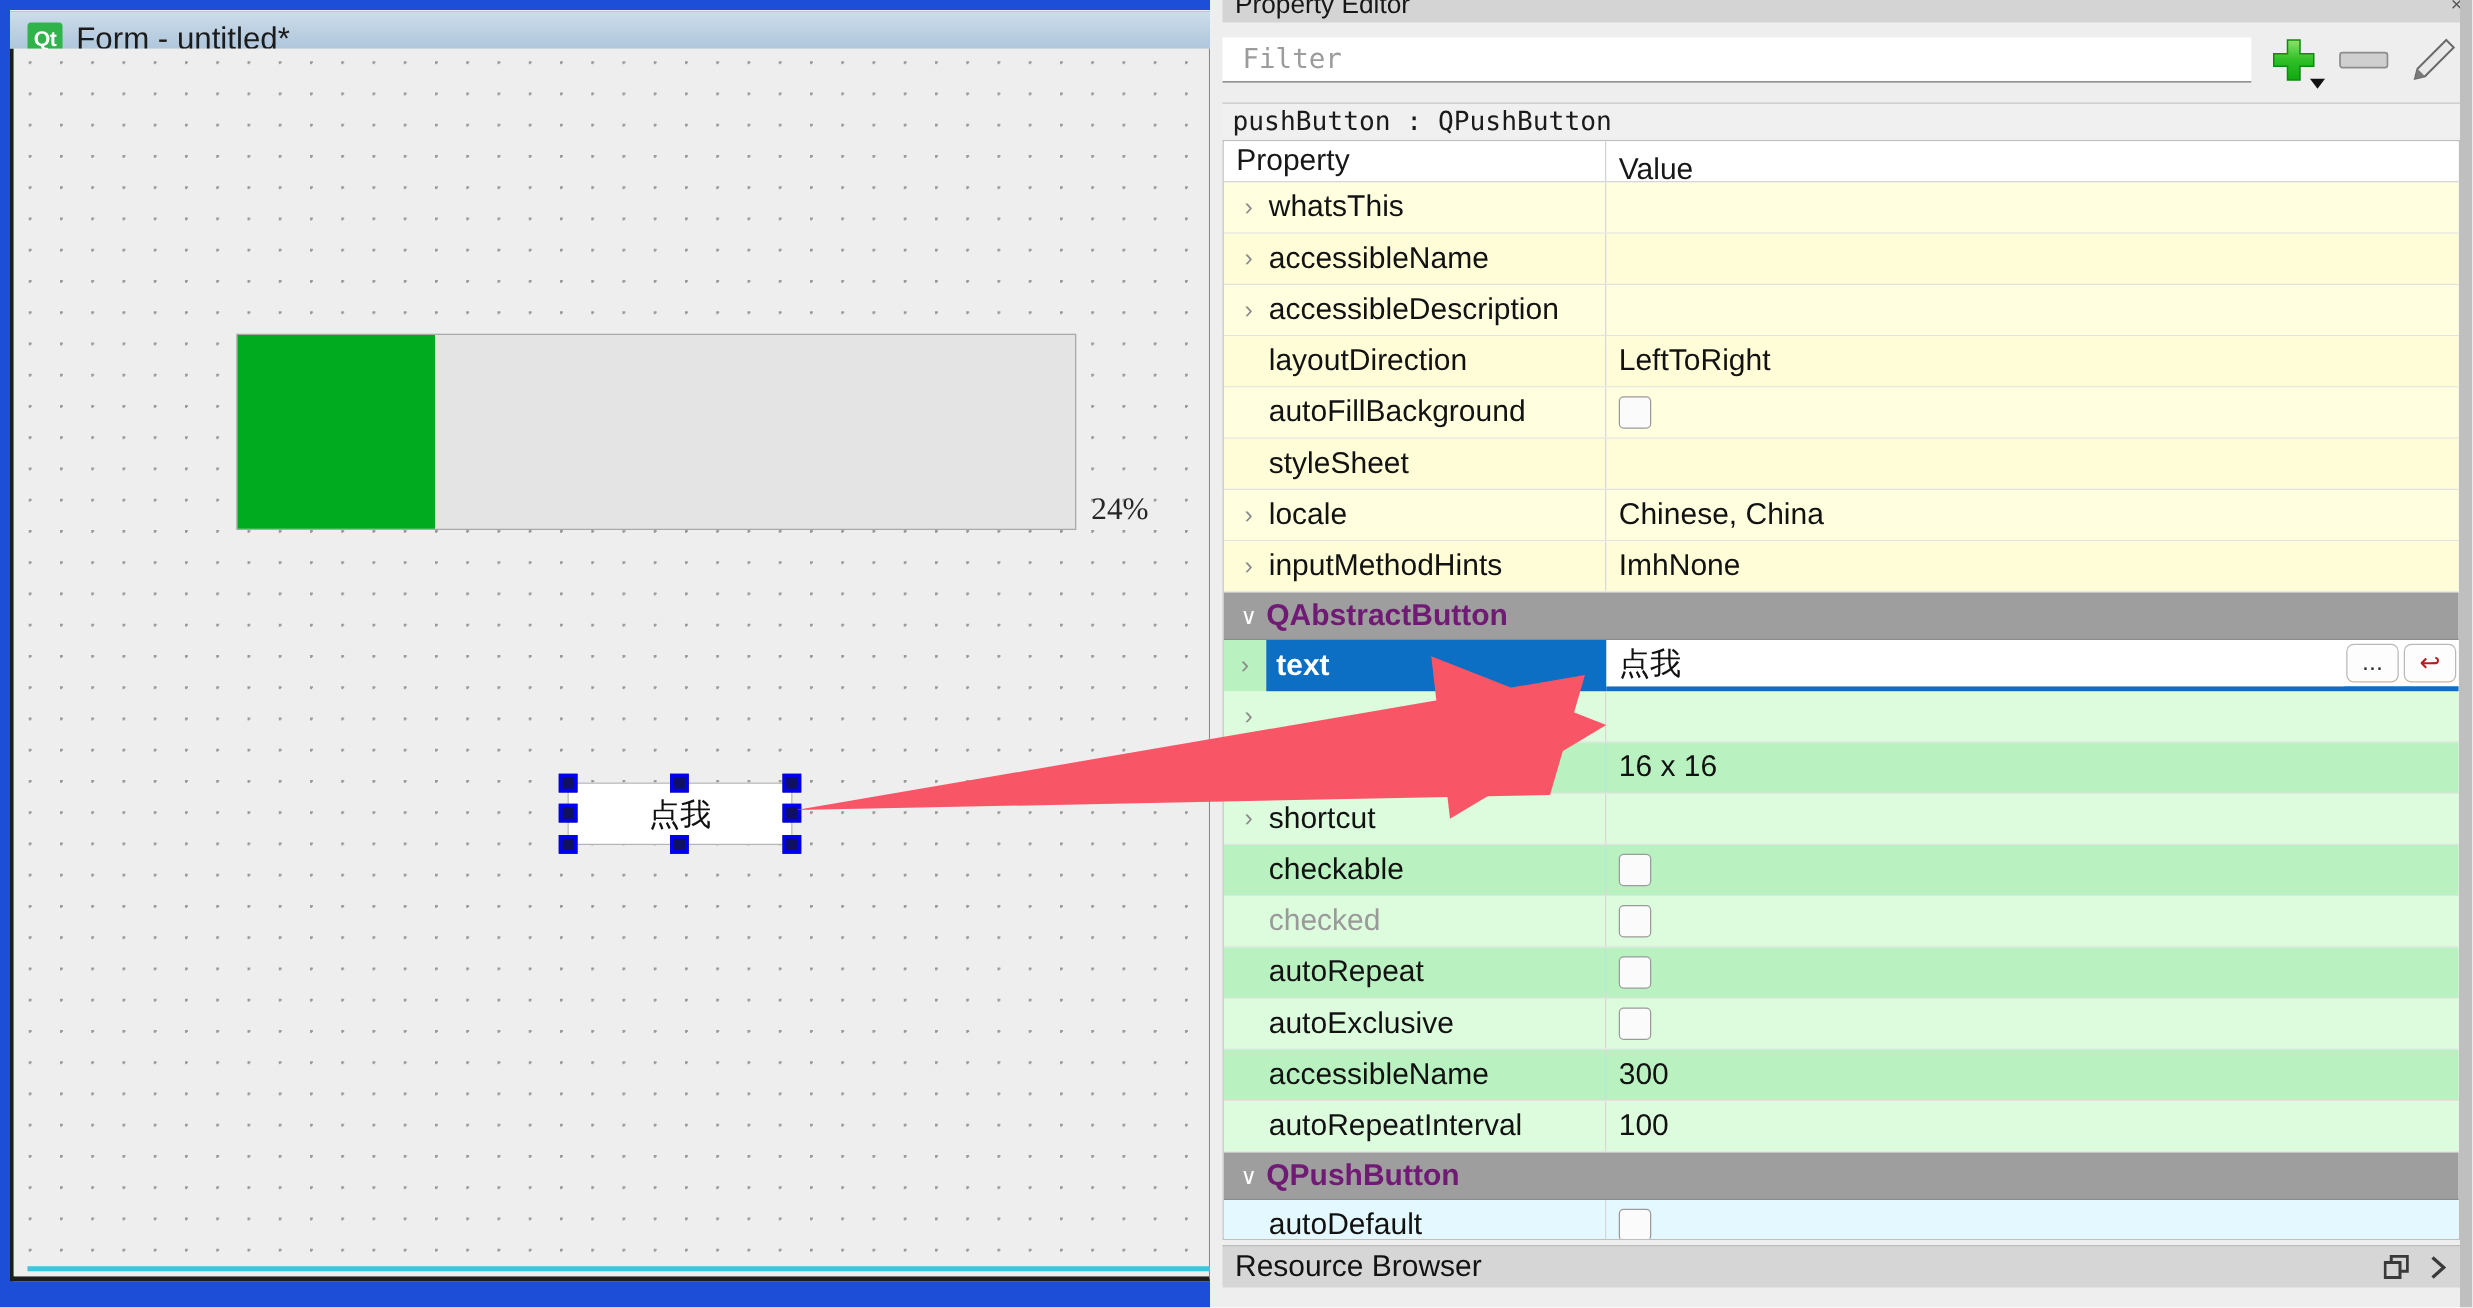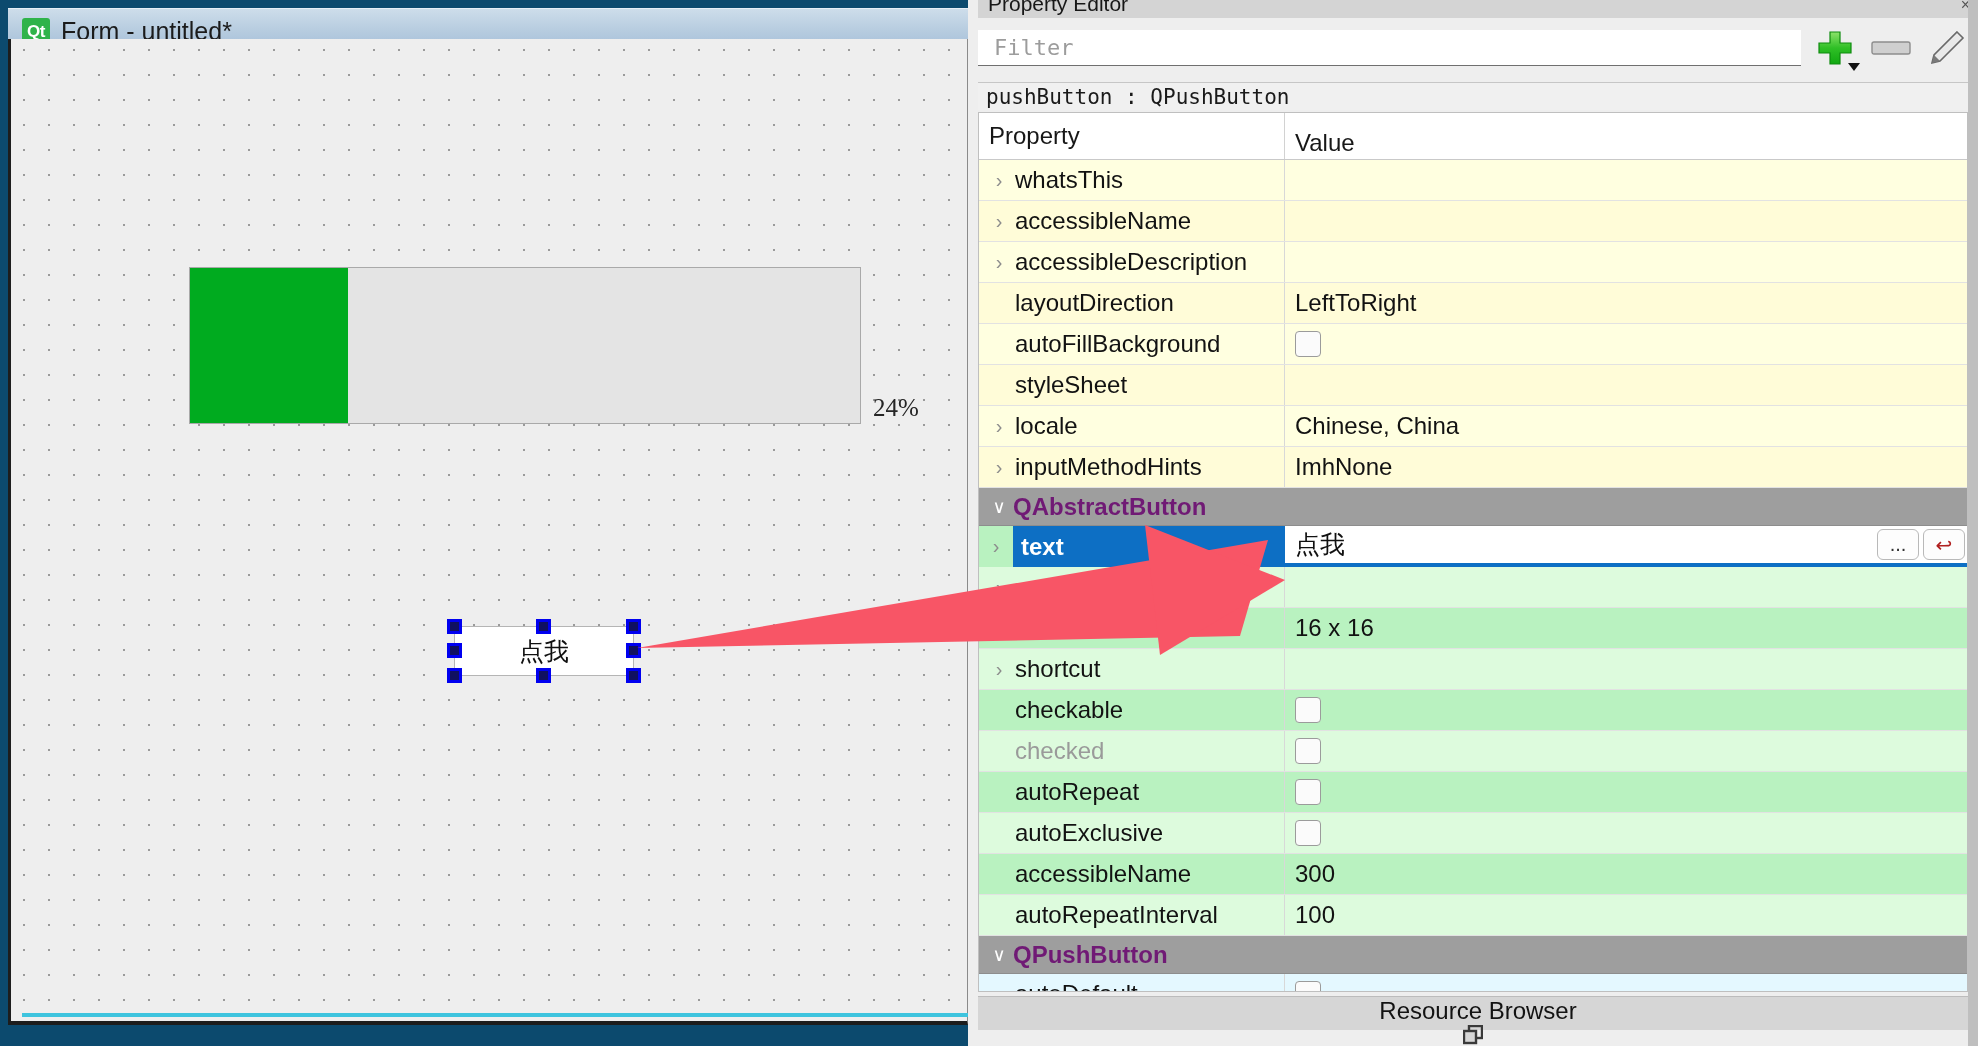--- a/index.html
+++ b/index.html
@@ -8,21 +8,21 @@
     overflow: hidden;
     background: #ffffff;
     font-family: "Liberation Sans", sans-serif;
   }
   #root { position: relative; width: 1978px; height: 1046px; }
 
   
   #form-window {
     position: absolute; left: 0; top: 0;
     width: 968px; height: 1046px;
-    background: #0c4a6e;
+    background: #1d4ed8;
   }
   #form-titlebar {
     position: absolute; left: 8px; top: 8px;
     width: 960px; height: 46px;
     background: linear-gradient(to bottom, #cdddea 0%, #b8cde0 45%, #a9c2da 80%, #9fbad4 100%);
     display: flex; align-items: center;
     padding-left: 14px;
     border-top: 1px solid #e6eef6;
   }
   #form-titlebar .qt-logo {
@@ -165,21 +165,21 @@
 
   
   #prop-table {
     position: absolute; left: 10px; top: 112px;
     width: 990px; height: 880px;
     background: #ffffff;
     border: 1px solid #bfbfbf;
     overflow: hidden;
   }
   .prop-head {
-    display: flex; height: 47px;
+    display: flex; height: 33px;
     background: #ffffff;
     border-bottom: 1px solid #c9c9c9;
     justify-content: space-between;
   }
   .prop-head .h-cell {
     font-size: 24px; color: #171717;
     display: flex; align-items: center;
     padding-left: 10px;
   }
   .h-prop { width: 306px; border-right: 1px solid #d2d2d2; }
@@ -280,21 +280,20 @@
     cursor: pointer;
   }
 
   
   #resource-bar {
     position: absolute; left: 10px; top: 996px;
     width: 990px; height: 34px;
     background: #d6d6d6;
     display: flex; align-items: center;
     border-top: 1px solid #bcbcbc;
-    flex-direction: column;
   }
   #resource-bar .rb-title {
     font-size: 24px; color: #131313;
     padding-left: 10px; flex: 1;
   }
   .rb-icon {
     width: 34px; display: flex; align-items: center; justify-content: center;
     color: #3a3a3a; cursor: pointer;
   }
   #right-edge-strip {

